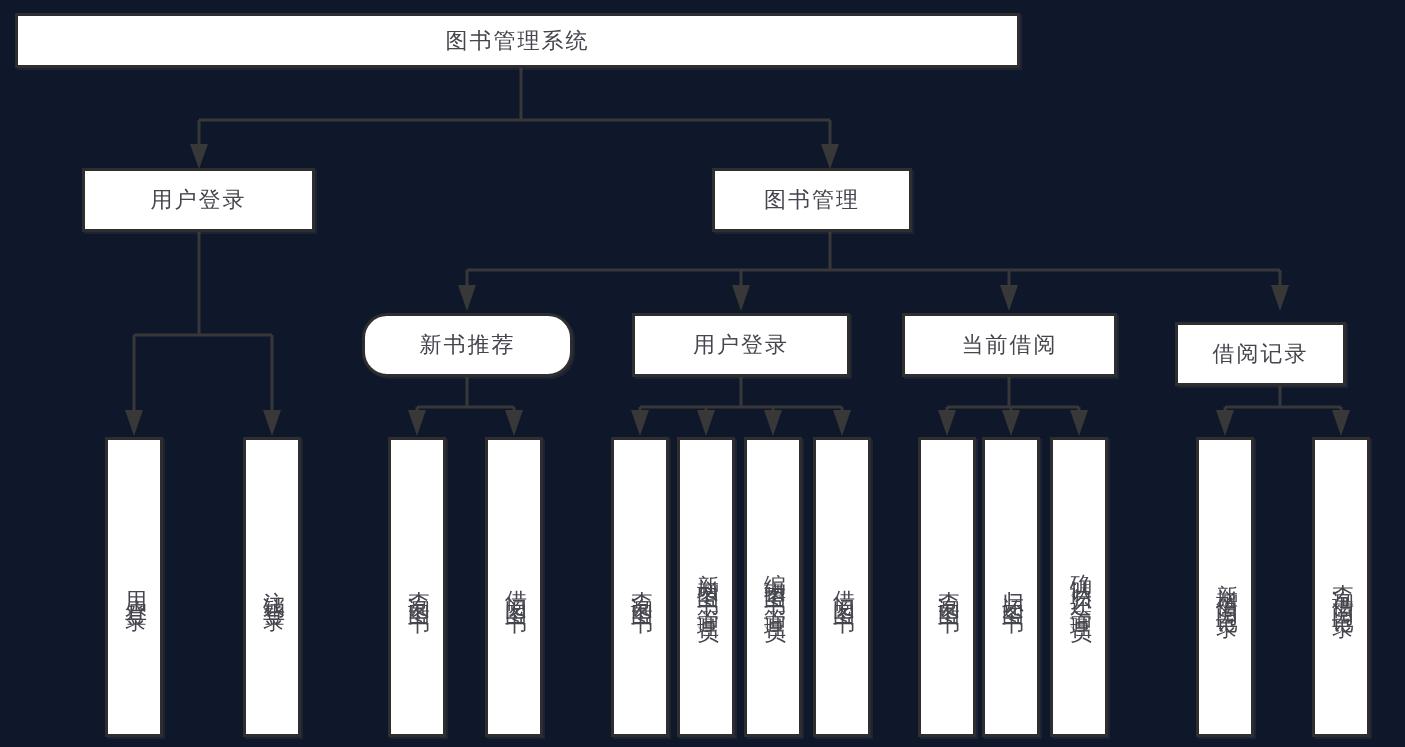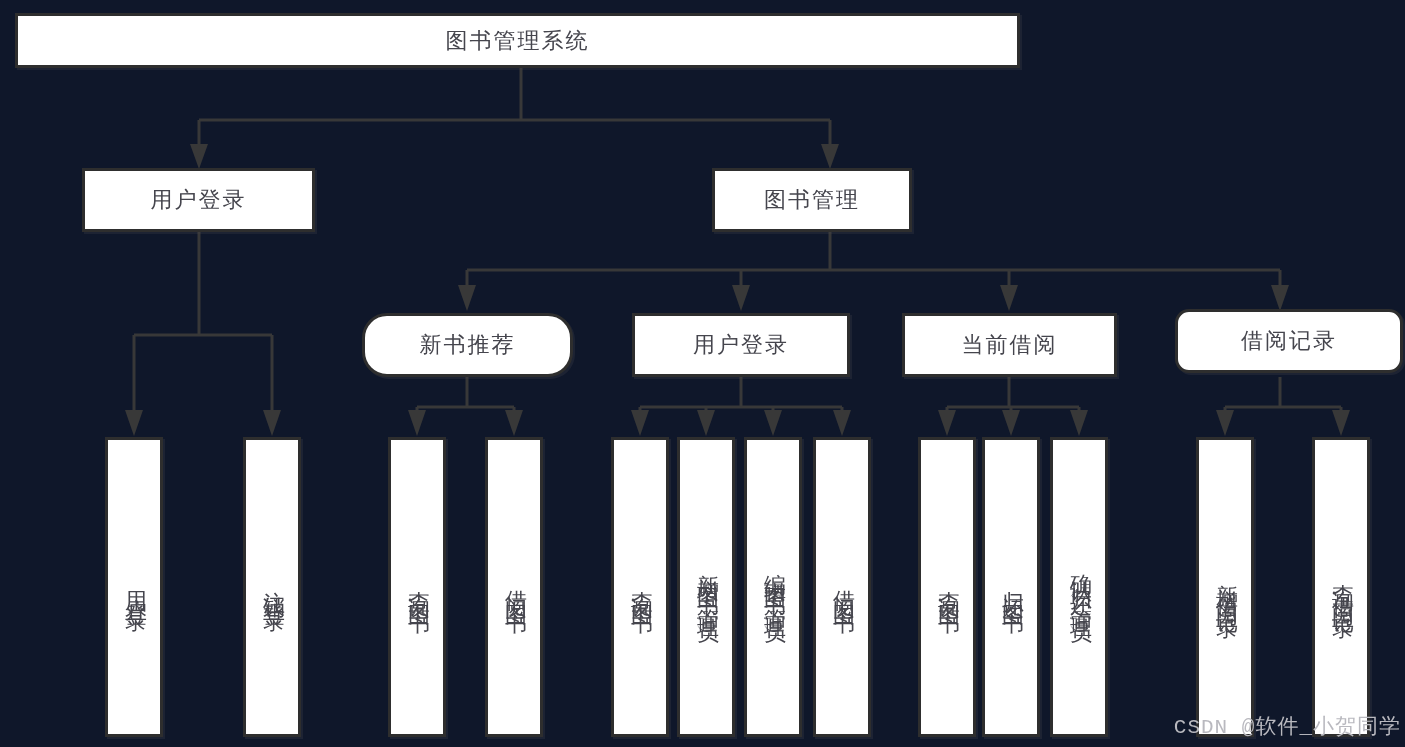--- a/index.html
+++ b/index.html
@@ -97,34 +97,33 @@
   </svg>
 
   <div class="hnode" style="left:15px;top:13px;width:1005px;height:55px;">图书管理系统</div>
 
   <div class="hnode" style="left:82px;top:168px;width:233px;height:64px;">用户登录</div>
   <div class="hnode" style="left:712px;top:168px;width:200px;height:64px;">图书管理</div>
 
   <div class="hnode" style="left:362px;top:313px;width:211px;height:64px;border-radius:25px;">新书推荐</div>
   <div class="hnode" style="left:632px;top:313px;width:218px;height:64px;">用户登录</div>
   <div class="hnode" style="left:902px;top:313px;width:215px;height:64px;">当前借阅</div>
-  <div class="hnode" style="left:1175px;top:309px;width:228px;height:64px;border-radius:14px;">借阅记录</div>
+  <div class="hnode" style="left:1175px;top:322px;width:171px;height:64px;">借阅记录</div>
 
   <div class="vnode" style="left:105px;">用户登录</div>
   <div class="vnode" style="left:243px;">注销登录</div>
 
   <div class="vnode" style="left:388px;">查询图书</div>
   <div class="vnode" style="left:485px;">借阅图书</div>
 
   <div class="vnode" style="left:611px;">查询图书</div>
   <div class="vnode" style="left:677px;">新增图书（管理员）</div>
   <div class="vnode" style="left:744px;">编辑图书（管理员）</div>
   <div class="vnode" style="left:813px;">借阅图书</div>
 
   <div class="vnode" style="left:918px;">查询图书</div>
   <div class="vnode" style="left:982px;">归还图书</div>
   <div class="vnode" style="left:1050px;">确认归还（管理员）</div>
 
   <div class="vnode" style="left:1196px;">新增借阅记录</div>
   <div class="vnode" style="left:1312px;">查询借阅记录</div>
 
-  <div class="watermark">CSDN @软件_小贺同学</div>
 </div>
 
 </body></html>

